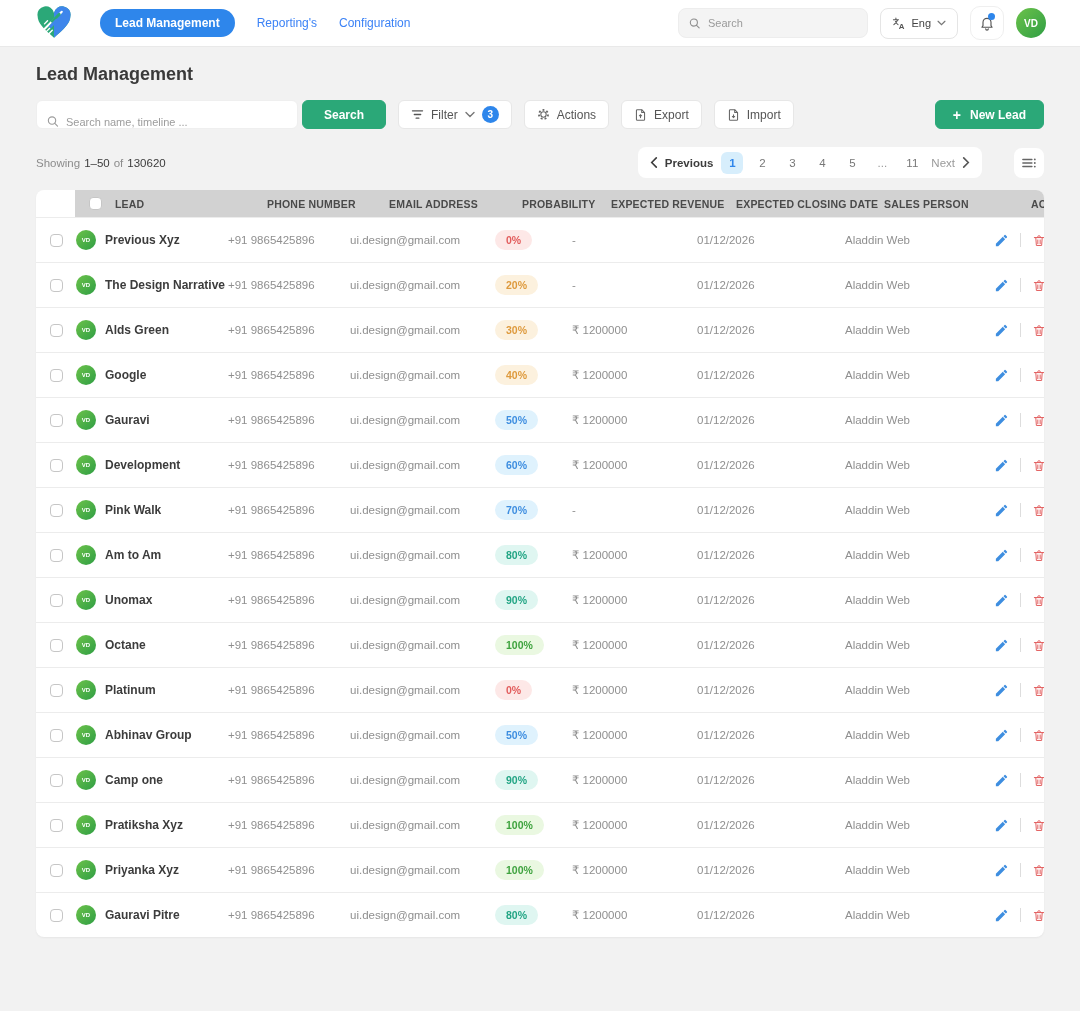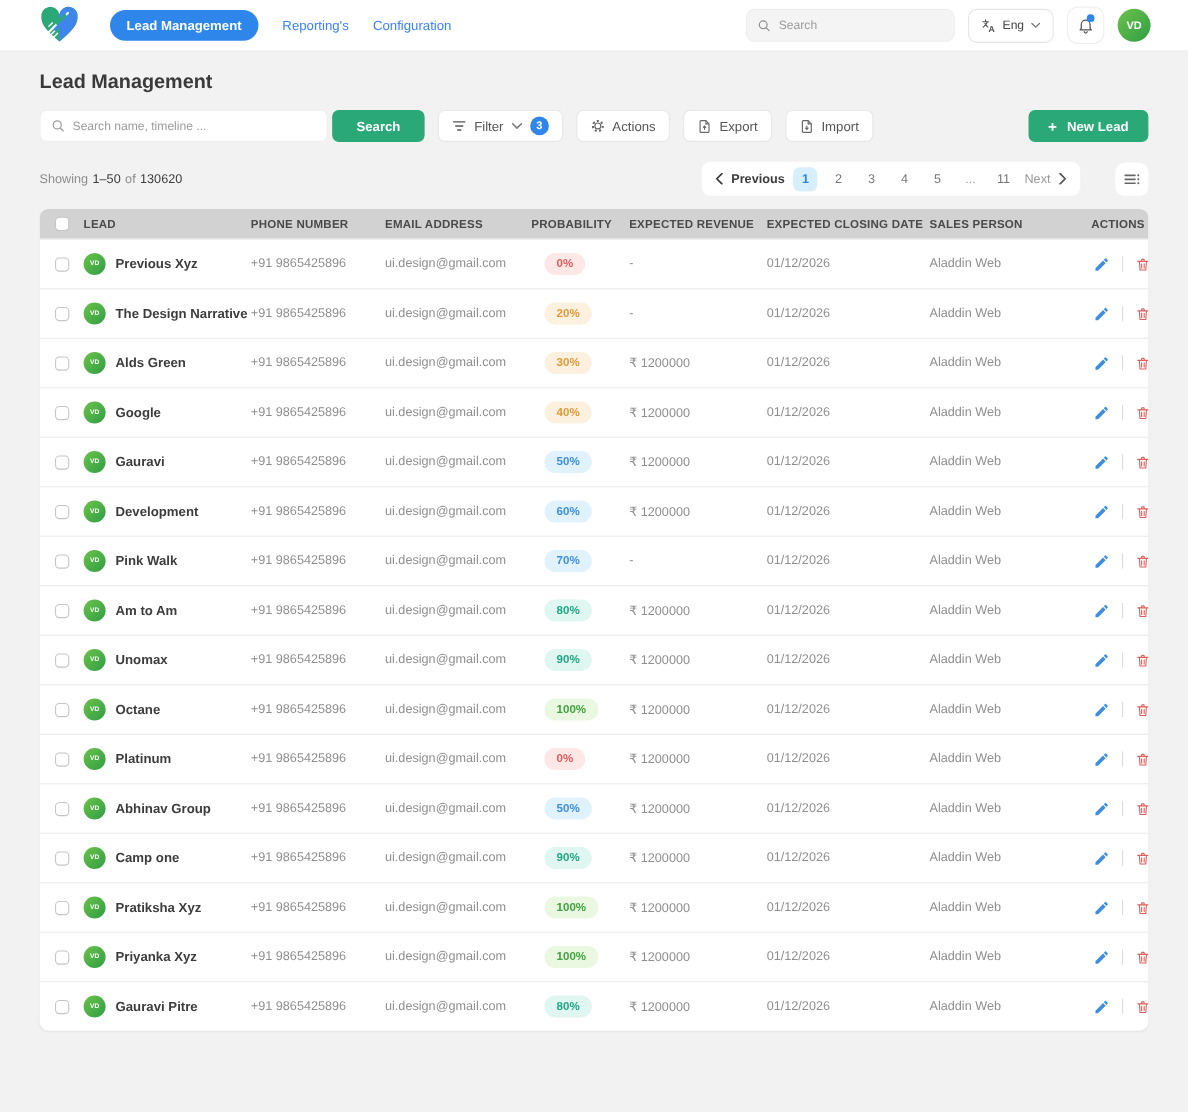--- a/index.html
+++ b/index.html
@@ -33,21 +33,21 @@
   .lang-btn{height:31px;background:#fff;border:1px solid #E5E5E5;border-radius:8px;display:flex;align-items:center;gap:6px;padding:0 11px;font-size:11px;color:#444;cursor:pointer;}
   .bell-btn{width:34px;height:34px;background:#fff;border:1px solid #EFEFEF;border-radius:10px;display:flex;align-items:center;justify-content:center;position:relative;cursor:pointer;}
   .bell-dot{position:absolute;top:6px;right:8px;width:7px;height:7px;border-radius:50%;background:#2E86EB;}
   .avatar{width:30px;height:30px;border-radius:50%;background:linear-gradient(135deg,#6CC24A,#2F9E44);color:#fff;font-size:10px;font-weight:700;display:flex;align-items:center;justify-content:center;cursor:pointer;}
 
   
   main{padding:17px 36px 0;}
   h1{font-size:18px;font-weight:700;color:#3A3A3A;margin-bottom:15px;}
 
   .toolbar{display:flex;align-items:center;}
-  .search-box{width:262px;height:29px;background:#fff;border:1px solid #EFEFEF;border-radius:6px;display:flex;align-items:center;gap:7px;padding:0 10px;}
+  .search-box{width:262px;height:29px;background:#fff;border:1px solid #EFEFEF;border-radius:6px;display:flex;align-items:flex-end;gap:7px;padding:0 10px;}
   .search-box input{border:none;outline:none;font-size:11px;color:#555;width:100%;}
   .search-box input::placeholder{color:#9C9C9C;}
   .btn{height:29px;display:inline-flex;align-items:center;gap:7px;border-radius:6px;font-size:12px;cursor:pointer;border:1px solid #E7E7E7;background:#fff;color:#555;padding:0 12px;}
   .btn-green{background:var(--accent-green);border-color:var(--accent-green);color:#fff;font-weight:700;}
   .btn-search{margin-left:4px;padding:0 21px;}
   .btn-filter{margin-left:12px;}
   .btn-actions,.btn-export,.btn-import{margin-left:12px;}
   .filter-badge{width:17px;height:17px;border-radius:50%;background:var(--accent-blue);color:#fff;font-size:10px;font-weight:700;display:flex;align-items:center;justify-content:center;}
   .btn-newlead{margin-left:auto;padding:0 17px;gap:9px;}
   .plus-glyph{font-size:14px;font-weight:700;line-height:1;}
@@ -61,21 +61,21 @@
   .pg-prev{color:#3C3C3C;font-weight:700;}
   .pg-next{color:#9A9A9A;}
   .pg-item{min-width:22px;height:22px;border:none;background:none;border-radius:6px;font-size:11.5px;color:#777;display:flex;align-items:center;justify-content:center;cursor:pointer;}
   .pg-item.active{background:#D7EEFC;color:var(--accent-blue);font-weight:700;}
   .pg-item.ellipsis{cursor:default;color:#999;}
   .pagesize-btn{width:30px;height:30px;background:#fff;border:none;border-radius:8px;display:flex;align-items:center;justify-content:center;cursor:pointer;}
 
   
   .table-card{margin-top:12px;background:#fff;border-radius:8px;overflow:hidden;box-shadow:0 1px 2px rgba(0,0,0,.05);}
   .tgrid{display:grid;grid-template-columns:40px 152px 122px 133px 89px 125px 148px 147px 1fr;align-items:center;}
-  .thead{background:var(--thead-bg);height:27px;font-size:10.5px;font-weight:700;color:#4A4A4A;letter-spacing:.2px;}
+  .thead{background:var(--thead-bg);height:27px;font-size:10.5px;font-weight:700;color:#4A4A4A;letter-spacing:.2px;margin-left:39px;}
   .thead .th{white-space:nowrap;}
   .trow{height:45px;border-top:1px solid var(--row-border);font-size:11.5px;color:var(--muted);}
   .cell-check{display:flex;justify-content:center;}
   .checkbox{width:13px;height:13px;border:1.5px solid #C6C6C6;border-radius:4px;background:#fff;cursor:pointer;}
   .lead-cell{display:flex;align-items:center;gap:9px;}
   .row-avatar{width:20px;height:20px;border-radius:50%;background:linear-gradient(135deg,#6CC24A,#2F9E44);color:#fff;font-size:6px;font-weight:700;display:flex;align-items:center;justify-content:center;flex:none;}
   .lead-name{font-size:12px;font-weight:700;color:var(--dark);white-space:nowrap;}
   .badge{display:inline-block;margin-left:12px;padding:4px 11px;border-radius:11px;font-size:10.5px;font-weight:700;}
   .badge.red{background:var(--badge-red-bg);color:var(--badge-red-text);}
   .badge.orange{background:var(--badge-orange-bg);color:var(--badge-orange-text);}

